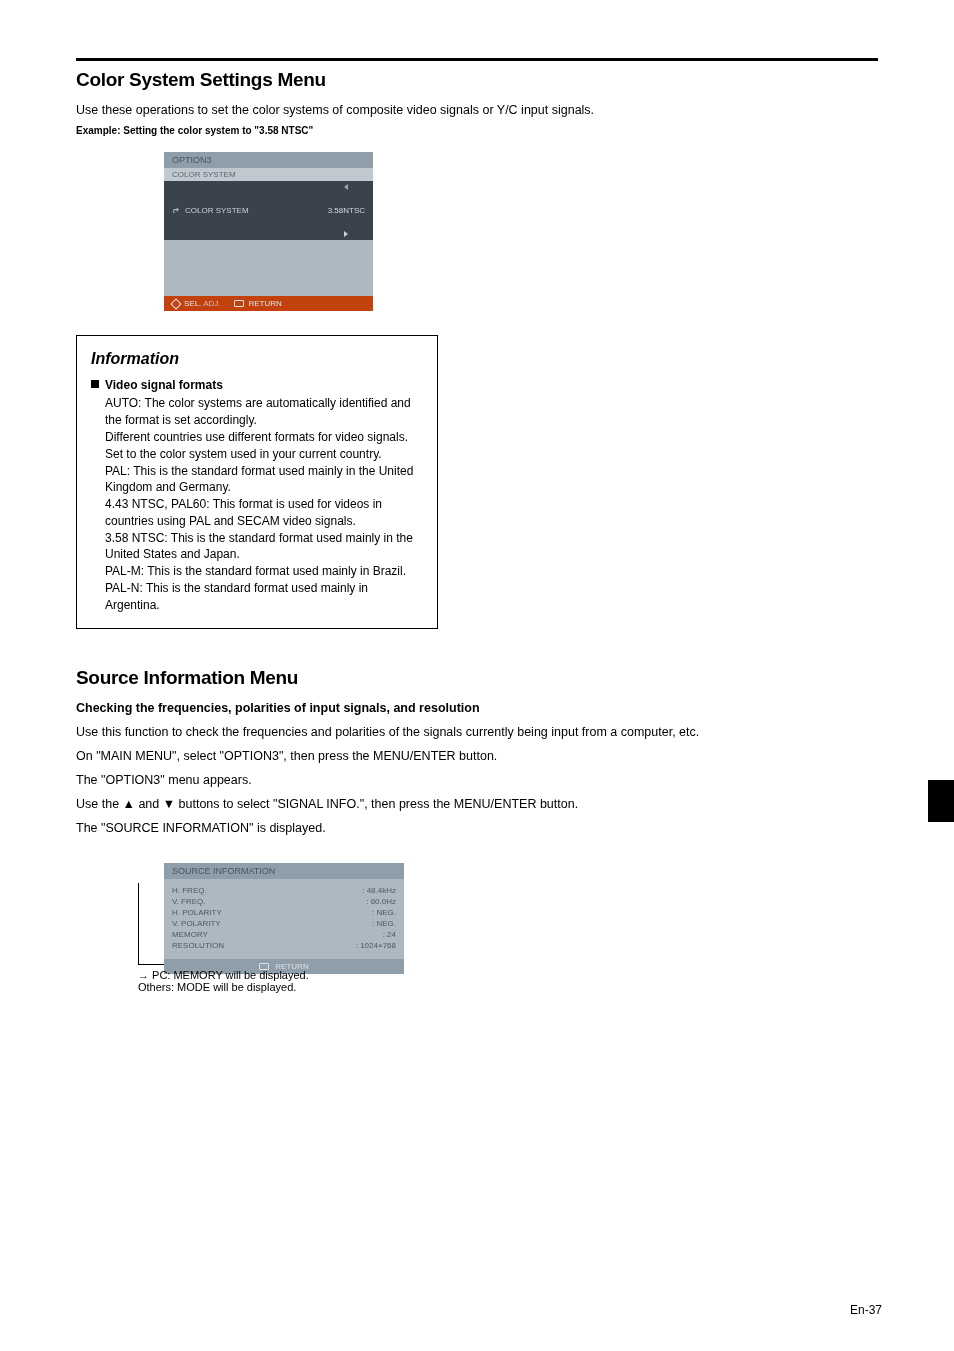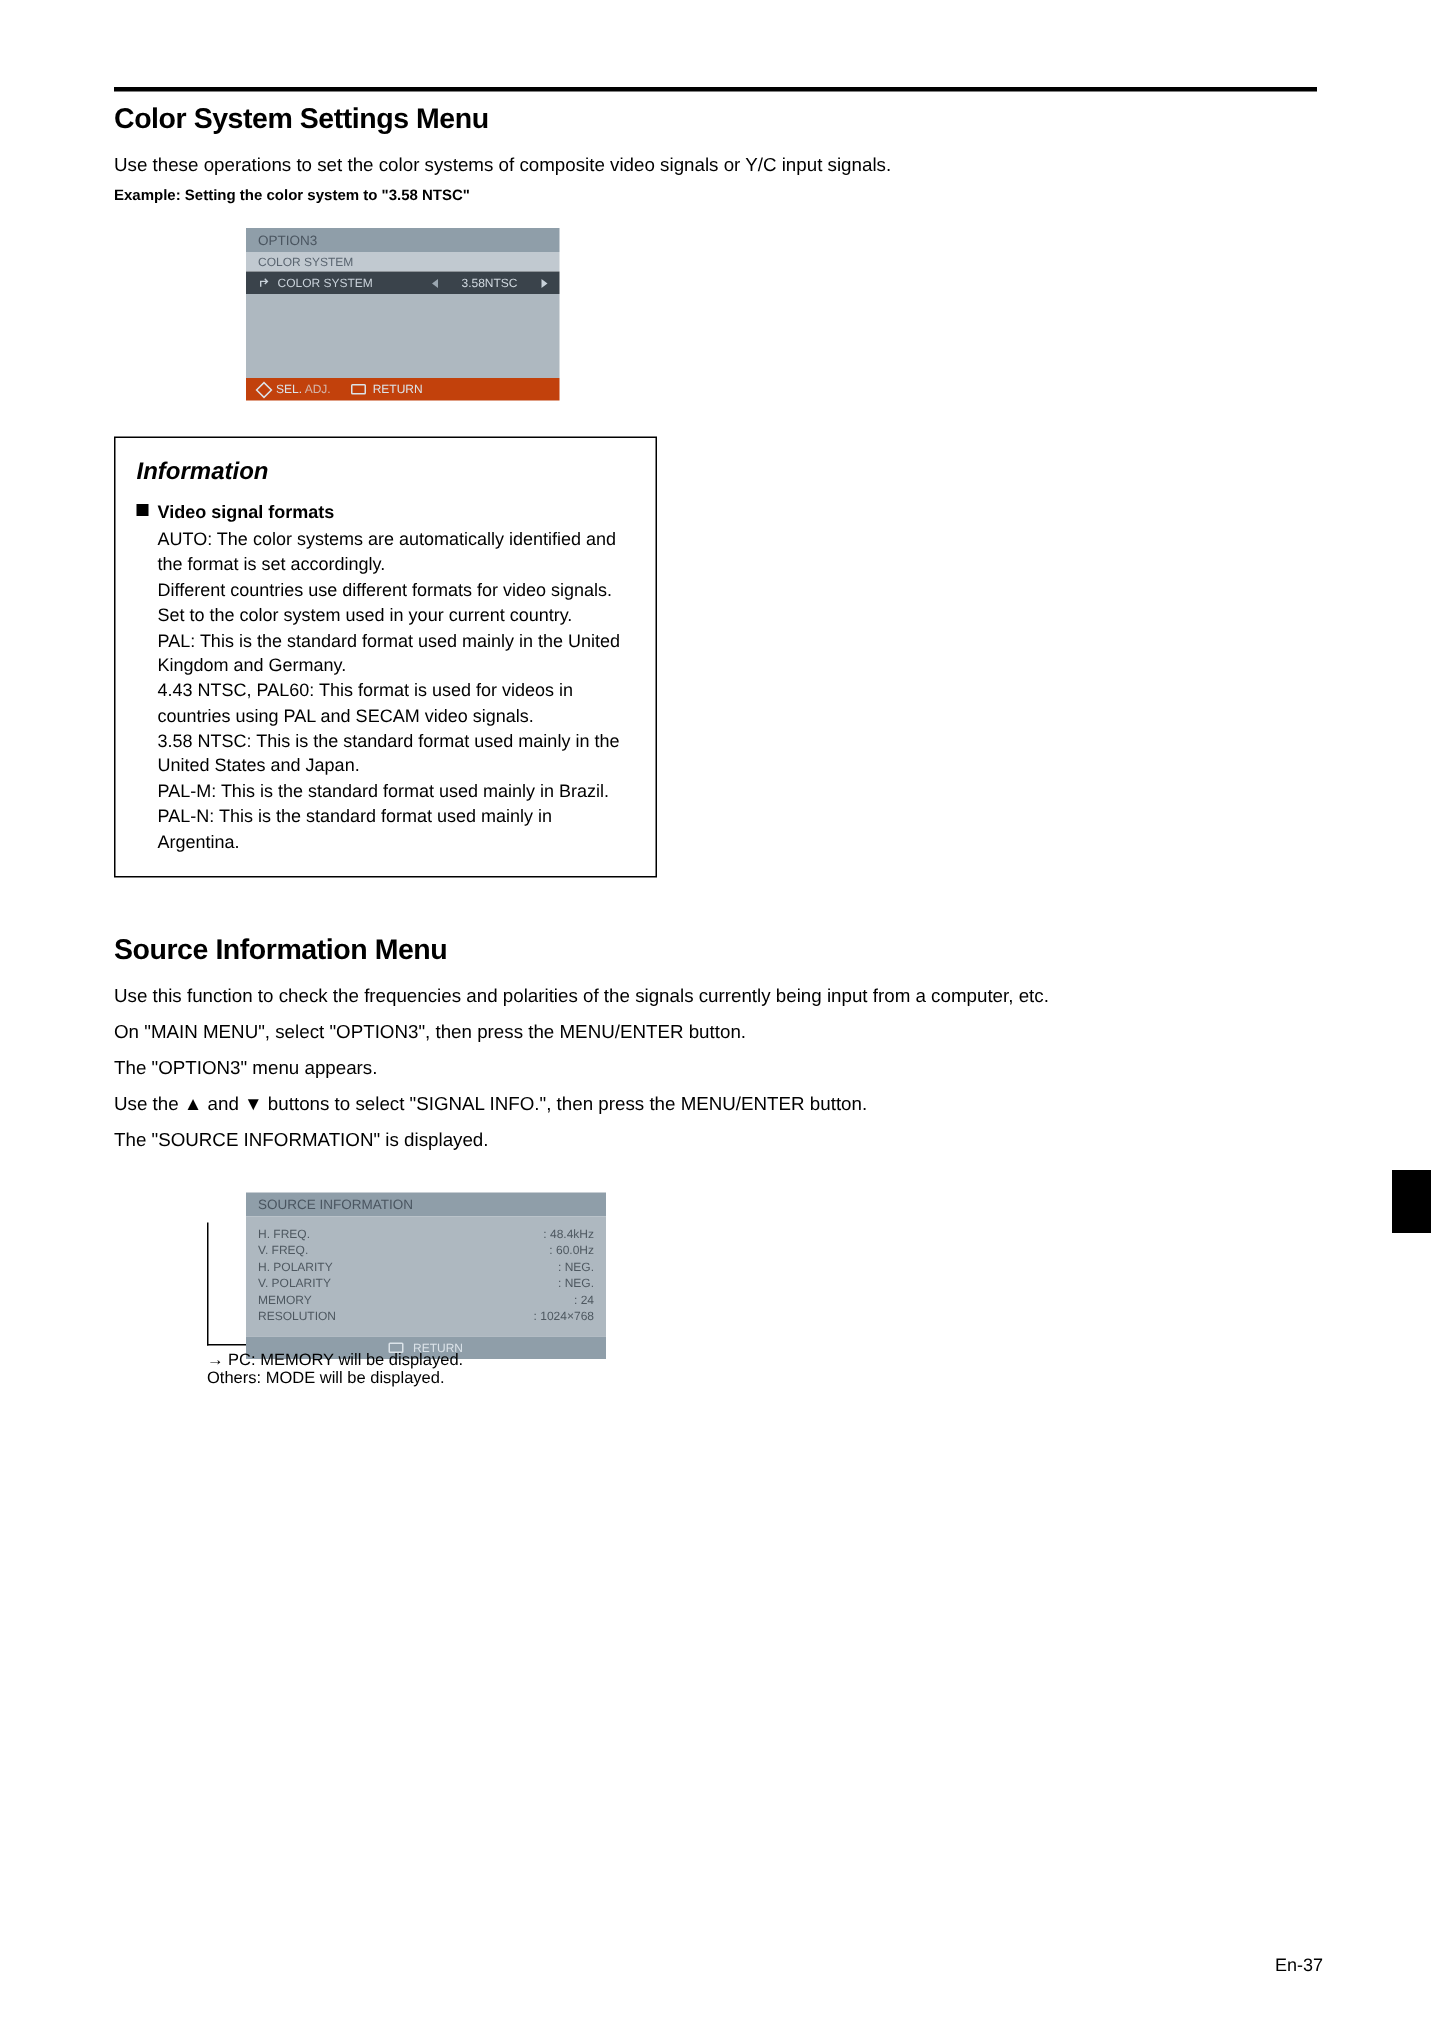--- a/index.html
+++ b/index.html
@@ -75,20 +75,21 @@
     margin-right: 4px;
     display: inline-block;
   }
   .osd1 .row .label { flex: 0 0 auto; }
   .osd1 .row .spacer { flex: 1; }
   .osd1 .row .val {
     color: #d0d8df;
     display: flex;
     align-items: center;
     gap: 16px;
+    flex-direction: column;
   }
   .osd1 .row .tri {
     width: 0; height: 0;
     border-top: 3px solid transparent;
     border-bottom: 3px solid transparent;
   }
   .osd1 .row .tri.left { border-right: 4px solid #9aa6b0; }
   .osd1 .row .tri.right { border-left: 4px solid #c9d2da; }
   .osd1 .body {
     background: #aeb8c0;
@@ -285,20 +286,21 @@
     <div class="sub"><span>AUTO:</span> <span>The color systems are automatically identified and the format is set accordingly.</span></div>
     <div class="sub">Different countries use different formats for video signals. Set to the color system used in your current country.</div>
     <div class="sub"><span>PAL:</span> <span>This is the standard format used mainly in the United Kingdom and Germany.</span></div>
     <div class="sub"><span>4.43 NTSC, PAL60:</span> <span>This format is used for videos in countries using PAL and SECAM video signals.</span></div>
     <div class="sub"><span>3.58 NTSC:</span> <span>This is the standard format used mainly in the United States and Japan.</span></div>
     <div class="sub"><span>PAL-M:</span> <span>This is the standard format used mainly in Brazil.</span></div>
     <div class="sub"><span>PAL-N:</span> <span>This is the standard format used mainly in Argentina.</span></div>
   </div>
 
   <div class="heading">Source Information Menu</div>
+  <div class="body-text" style="font-weight:bold">Checking the frequencies, polarities of input signals, and resolution</div>
   <div class="body-text">Use this function to check the frequencies and polarities of the signals currently being input from a computer, etc.</div>
   <div class="body-text">On "MAIN MENU", select "OPTION3", then press the MENU/ENTER button.</div>
   <div class="body-text">The "OPTION3" menu appears.</div>
   <div class="body-text">Use the ▲ and ▼ buttons to select "SIGNAL INFO.", then press the MENU/ENTER button.</div>
   <div class="body-text">The "SOURCE INFORMATION" is displayed.</div>
 
   <div class="osd2-wrap">
     <div class="leader leader1"></div>
     <div class="osd2">
       <div class="title">SOURCE INFORMATION</div>

